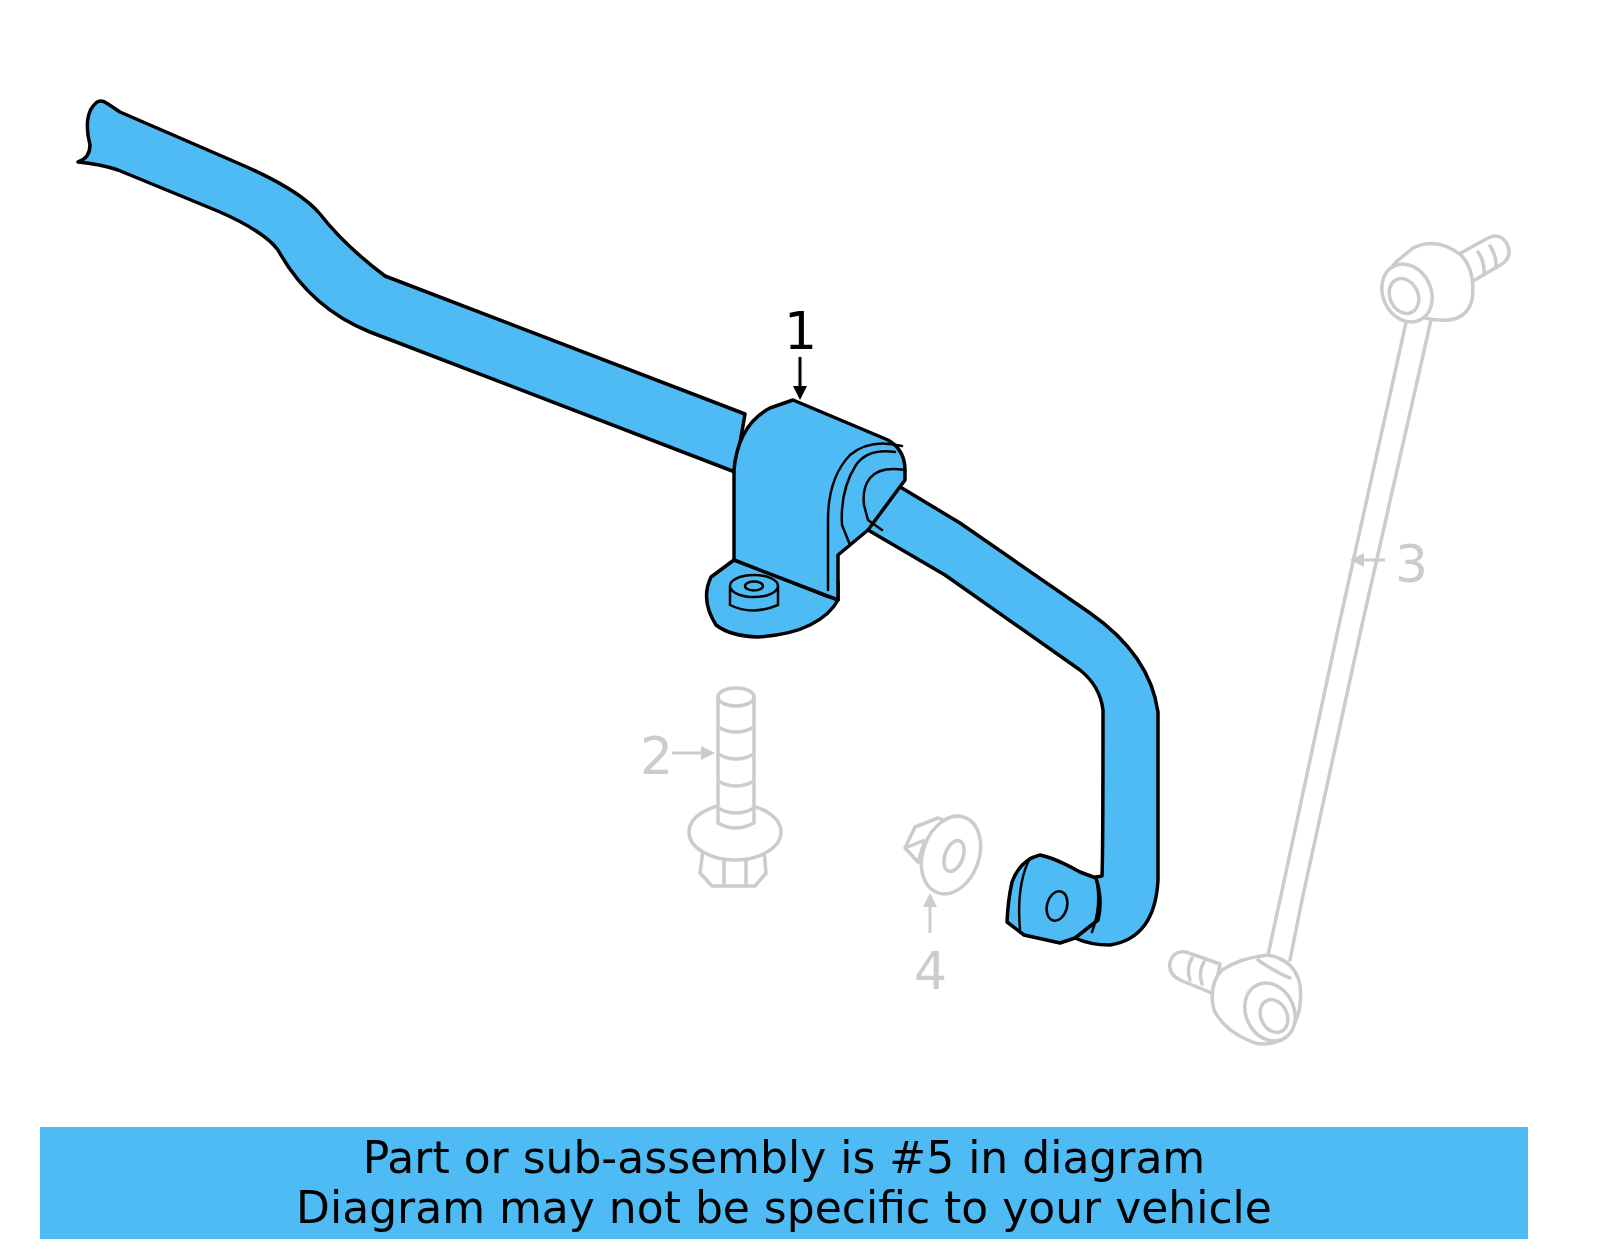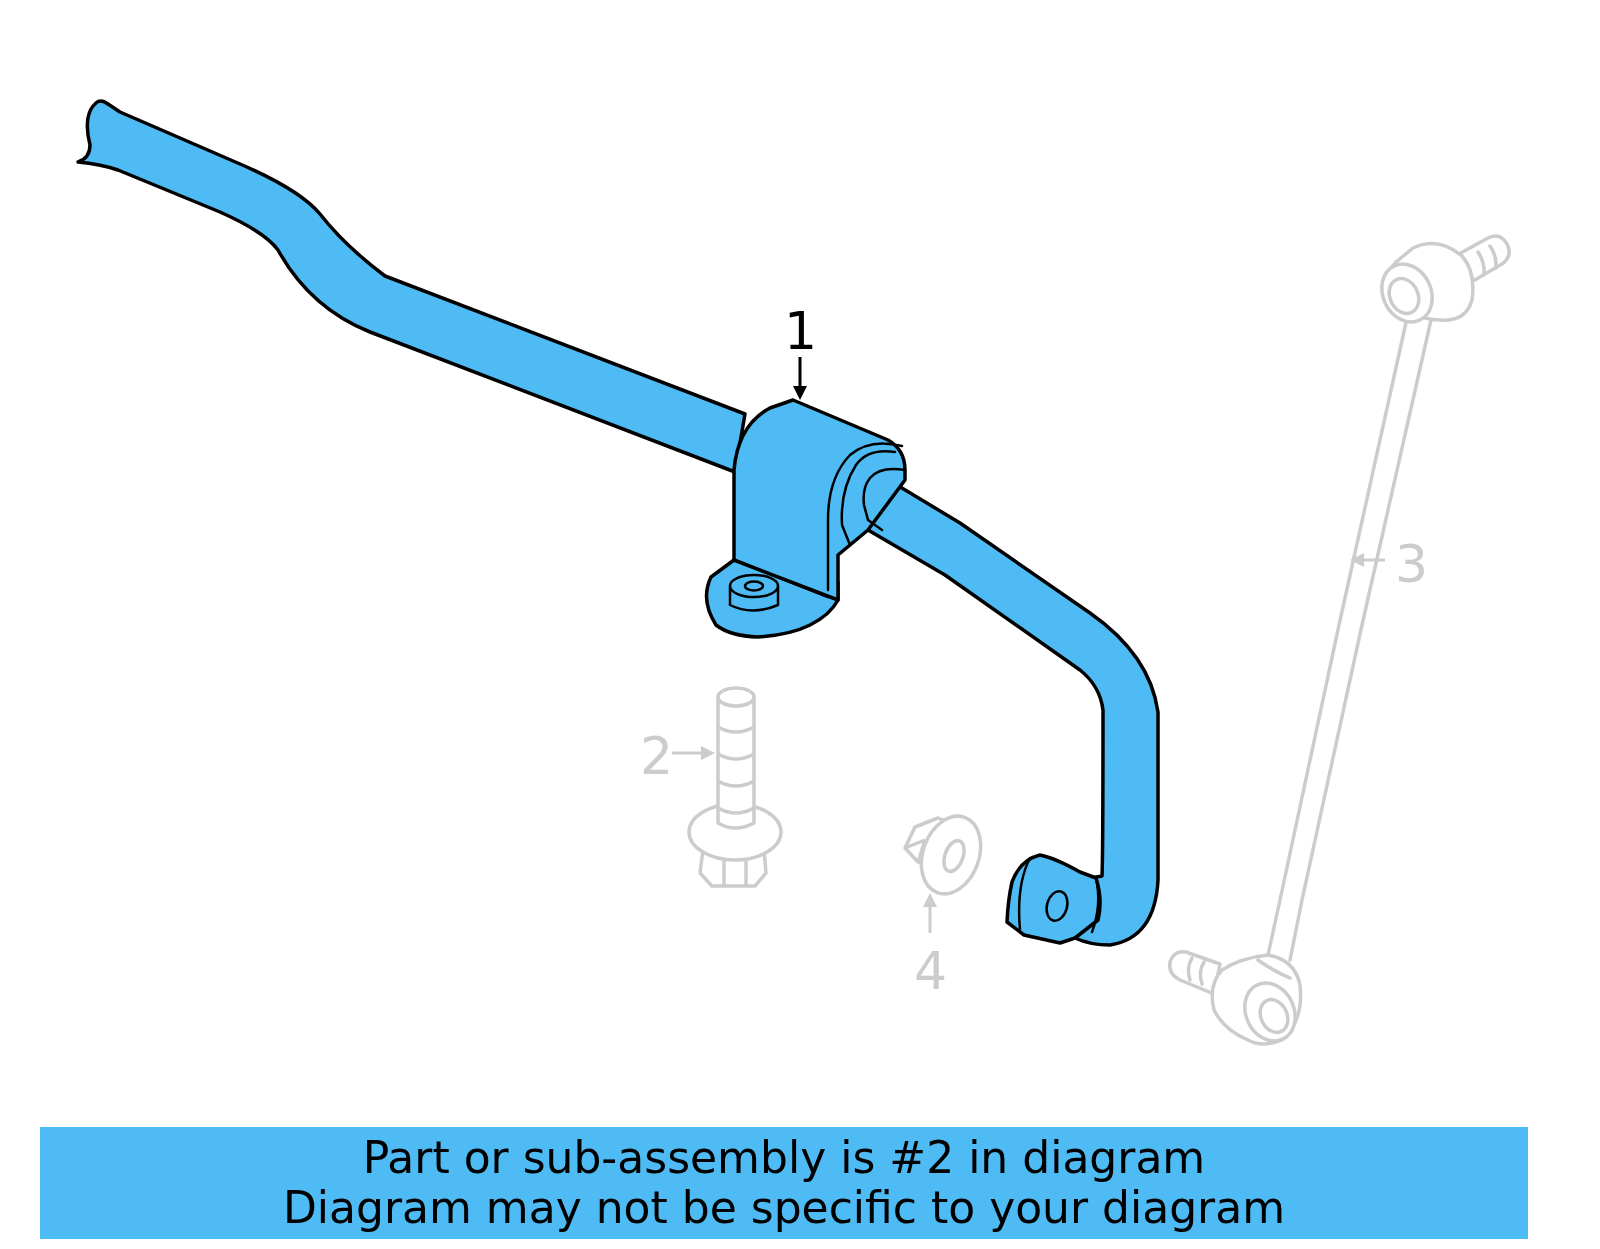--- a/index.html
+++ b/index.html
@@ -147,15 +147,15 @@
     <path d="M800 400 L793 386 L807 386 Z" stroke="none"></path>
   </g>
 </svg>
 
 <div class="callout callout-main" style="left:784px; top:305px;">1</div>
 <div class="callout callout-ghost" style="left:640px; top:730px;">2</div>
 <div class="callout callout-ghost" style="left:1395px; top:538px;">3</div>
 <div class="callout callout-ghost" style="left:914px; top:945px;">4</div>
 
 <div class="banner">
-  <div class="banner-line">Part or sub-assembly is #2 in diagram</div>
-  <div class="banner-line">Diagram may not be specific to your diagram</div>
+  <div class="banner-line">Part or sub-assembly is #5 in diagram</div>
+  <div class="banner-line">Diagram may not be specific to your vehicle</div>
 </div>
 
 </body></html>

